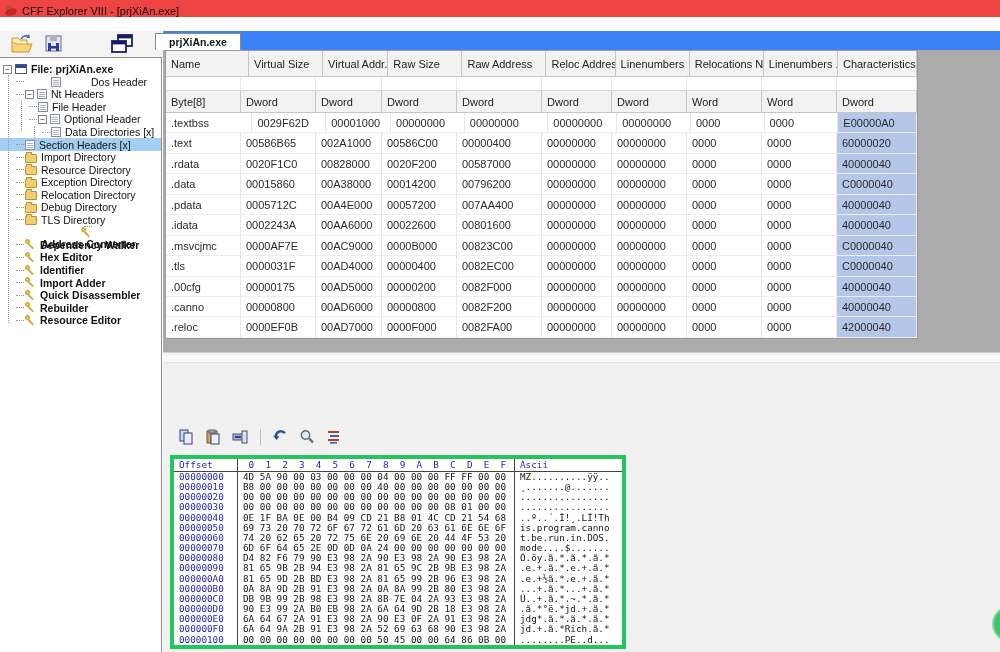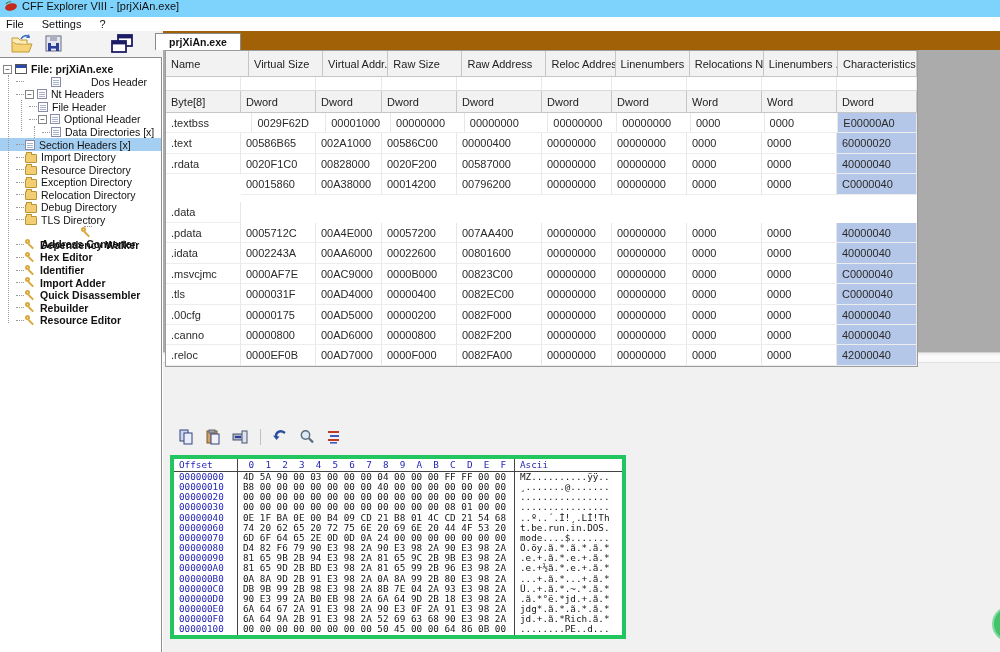--- a/index.html
+++ b/index.html
@@ -1,30 +1,30 @@
 <!DOCTYPE html>
 <html><head>
 <meta charset="utf-8">
 <style>
   html,body{margin:0;padding:0;}
   #app{position:relative;width:1000px;height:652px;background:#ffffff;overflow:hidden;
        font-family:"Liberation Sans",sans-serif;font-size:11px;color:#111;}
 
   
-  .titlebar{position:absolute;left:0;top:0;width:1000px;height:17px;background:#7dd3fc;
-            display:flex;align-items:flex-start;padding-left:4px;box-sizing:border-box;}
+  .titlebar{position:absolute;left:0;top:0;width:1000px;height:17px;background:#ef4444;
+            display:flex;align-items:flex-end;padding-left:4px;box-sizing:border-box;}
   .titlebar .ttl{margin-left:4px;font-size:11px;}
   .menubar{position:absolute;left:0;top:17px;width:1000px;height:14px;background:#fff;
            display:flex;align-items:center;gap:18px;padding-left:6px;box-sizing:border-box;}
   .menubar span{font-size:11px;}
   .toolbar{position:absolute;left:0;top:31px;width:163px;height:26px;background:#f3f3f3;
            display:flex;align-items:center;}
   .toolbar .tbi{margin-left:10px;}
   .toolbar .tbi:nth-child(3){margin-left:46px;}
-  .tabstrip{position:absolute;left:163px;top:31px;width:837px;height:19px;background:#a16207;}
+  .tabstrip{position:absolute;left:163px;top:31px;width:837px;height:19px;background:#3b82f6;}
   .tab{position:absolute;left:-8px;top:2px;width:86px;height:17px;background:#fff;
        border:1px solid #8a8a8a;border-bottom:none;font-weight:bold;font-size:10.5px;
        text-align:center;line-height:16px;box-sizing:border-box;}
 
   
   .sidebar{position:absolute;left:0;top:57px;width:162px;height:595px;background:#fff;
            border-top:1px solid #8f8f8f;border-right:1px solid #8f8f8f;box-sizing:border-box;
            padding-top:5px;overflow:hidden;}
   .tree-vline{position:absolute;border-left:1px dotted #9a9a9a;}
   .trow{height:12.55px;display:flex;align-items:center;white-space:nowrap;position:relative;}
@@ -95,25 +95,20 @@
 <div id="app">
 
   <div class="titlebar">
     <svg width="14" height="12">
       <ellipse cx="7" cy="7" rx="6" ry="3.6" fill="#c52a1e" transform="rotate(-14 7 7)"></ellipse>
       <path d="M2 4 q2 -3 5 -2" stroke="#3a7a2a" stroke-width="1.2" fill="none"></path>
     </svg>
     <span class="ttl">CFF Explorer VIII - [prjXiAn.exe]</span>
   </div>
 
-  <div class="menubar">
-    <span>File</span>
-    <span>Settings</span>
-    <span>?</span>
-  </div>
 
   <div class="toolbar">
     <svg class="tbi" width="24" height="22">
       <path d="M2 9 L2 19 L19 19 L22 11 L6 11 L4 9 Z" fill="#f6d377" stroke="#c09a38"></path>
       <path d="M2 9 L2 5 L8 5 L10 7 L17 7 L17 11" fill="#fcecb2" stroke="#c09a38"></path>
       <path d="M11 6 C 13 2, 17 2, 19 4" stroke="#3a6bc4" stroke-width="1.6" fill="none"></path>
       <path d="M19 1 L20 5 L16 5 Z" fill="#3a6bc4"></path>
     </svg>
     <svg class="tbi" width="20" height="22">
       <rect x="2" y="3" width="15" height="15" fill="#e4e6ef" stroke="#6a6a80"></rect>
@@ -301,21 +296,21 @@
           <div class="td" style="width: 66px;">00828000</div>
           <div class="td" style="width: 75px;">0020F200</div>
           <div class="td" style="width: 85px;">00587000</div>
           <div class="td" style="width: 70px;">00000000</div>
           <div class="td" style="width: 75px;">00000000</div>
           <div class="td" style="width: 75px;">0000</div>
           <div class="td" style="width: 75px;">0000</div>
           <div class="td selcol" style="width: 80px;">40000040</div>
         </div>
         <div class="trw">
-          <div class="td" style="width: 75px; margin-top: 28px;">.data</div>
+          <div class="td" style="width: 75px;">.data</div>
           <div class="td" style="width: 75px;">00015860</div>
           <div class="td" style="width: 66px;">00A38000</div>
           <div class="td" style="width: 75px;">00014200</div>
           <div class="td" style="width: 85px;">00796200</div>
           <div class="td" style="width: 70px;">00000000</div>
           <div class="td" style="width: 75px;">00000000</div>
           <div class="td" style="width: 75px;">0000</div>
           <div class="td" style="width: 75px;">0000</div>
           <div class="td selcol" style="width: 80px;">C0000040</div>
         </div>
@@ -443,20 +438,21 @@
       <span class="hx-off">Offset</span>
       <span class="hx-b" id="hexByteHead"> 0  1  2  3  4  5  6  7  8  9  A  B  C  D  E  F</span>
       <span class="hx-a">Ascii</span>
     </div>
     <div id="hexBody">
         <div class="hxrow"><span class="hx-off">00000000</span><span class="hx-b">4D 5A 90 00 03 00 00 00 04 00 00 00 FF FF 00 00</span><span class="hx-a">MZ..........ÿÿ..</span></div>
         <div class="hxrow"><span class="hx-off">00000010</span><span class="hx-b">B8 00 00 00 00 00 00 00 40 00 00 00 00 00 00 00</span><span class="hx-a">¸.......@.......</span></div>
         <div class="hxrow"><span class="hx-off">00000020</span><span class="hx-b">00 00 00 00 00 00 00 00 00 00 00 00 00 00 00 00</span><span class="hx-a">................</span></div>
         <div class="hxrow"><span class="hx-off">00000030</span><span class="hx-b">00 00 00 00 00 00 00 00 00 00 00 00 08 01 00 00</span><span class="hx-a">................</span></div>
         <div class="hxrow"><span class="hx-off">00000040</span><span class="hx-b">0E 1F BA 0E 00 B4 09 CD 21 B8 01 4C CD 21 54 68</span><span class="hx-a">..º..´.Í!¸.LÍ!Th</span></div>
+        <div class="hxrow"><span class="hx-off">00000050</span><span class="hx-b">69 73 20 70 72 6F 67 72 61 6D 20 63 61 6E 6E 6F</span><span class="hx-a">is.program.canno</span></div>
         <div class="hxrow"><span class="hx-off">00000060</span><span class="hx-b">74 20 62 65 20 72 75 6E 20 69 6E 20 44 4F 53 20</span><span class="hx-a">t.be.run.in.DOS.</span></div>
         <div class="hxrow"><span class="hx-off">00000070</span><span class="hx-b">6D 6F 64 65 2E 0D 0D 0A 24 00 00 00 00 00 00 00</span><span class="hx-a">mode....$.......</span></div>
         <div class="hxrow"><span class="hx-off">00000080</span><span class="hx-b">D4 82 F6 79 90 E3 98 2A 90 E3 98 2A 90 E3 98 2A</span><span class="hx-a">Ô.öy.ã.*.ã.*.ã.*</span></div>
         <div class="hxrow"><span class="hx-off">00000090</span><span class="hx-b">81 65 9B 2B 94 E3 98 2A 81 65 9C 2B 9B E3 98 2A</span><span class="hx-a">.e.+.ã.*.e.+.ã.*</span></div>
         <div class="hxrow"><span class="hx-off">000000A0</span><span class="hx-b">81 65 9D 2B BD E3 98 2A 81 65 99 2B 96 E3 98 2A</span><span class="hx-a">.e.+½ã.*.e.+.ã.*</span></div>
         <div class="hxrow"><span class="hx-off">000000B0</span><span class="hx-b">0A 8A 9D 2B 91 E3 98 2A 0A 8A 99 2B 80 E3 98 2A</span><span class="hx-a">...+.ã.*...+.ã.*</span></div>
         <div class="hxrow"><span class="hx-off">000000C0</span><span class="hx-b">DB 9B 99 2B 98 E3 98 2A 8B 7E 04 2A 93 E3 98 2A</span><span class="hx-a">Û..+.ã.*.~.*.ã.*</span></div>
         <div class="hxrow"><span class="hx-off">000000D0</span><span class="hx-b">90 E3 99 2A B0 EB 98 2A 6A 64 9D 2B 18 E3 98 2A</span><span class="hx-a">.ã.*°ë.*jd.+.ã.*</span></div>
         <div class="hxrow"><span class="hx-off">000000E0</span><span class="hx-b">6A 64 67 2A 91 E3 98 2A 90 E3 0F 2A 91 E3 98 2A</span><span class="hx-a">jdg*.ã.*.ã.*.ã.*</span></div>
         <div class="hxrow"><span class="hx-off">000000F0</span><span class="hx-b">6A 64 9A 2B 91 E3 98 2A 52 69 63 68 90 E3 98 2A</span><span class="hx-a">jd.+.ã.*Rich.ã.*</span></div>

